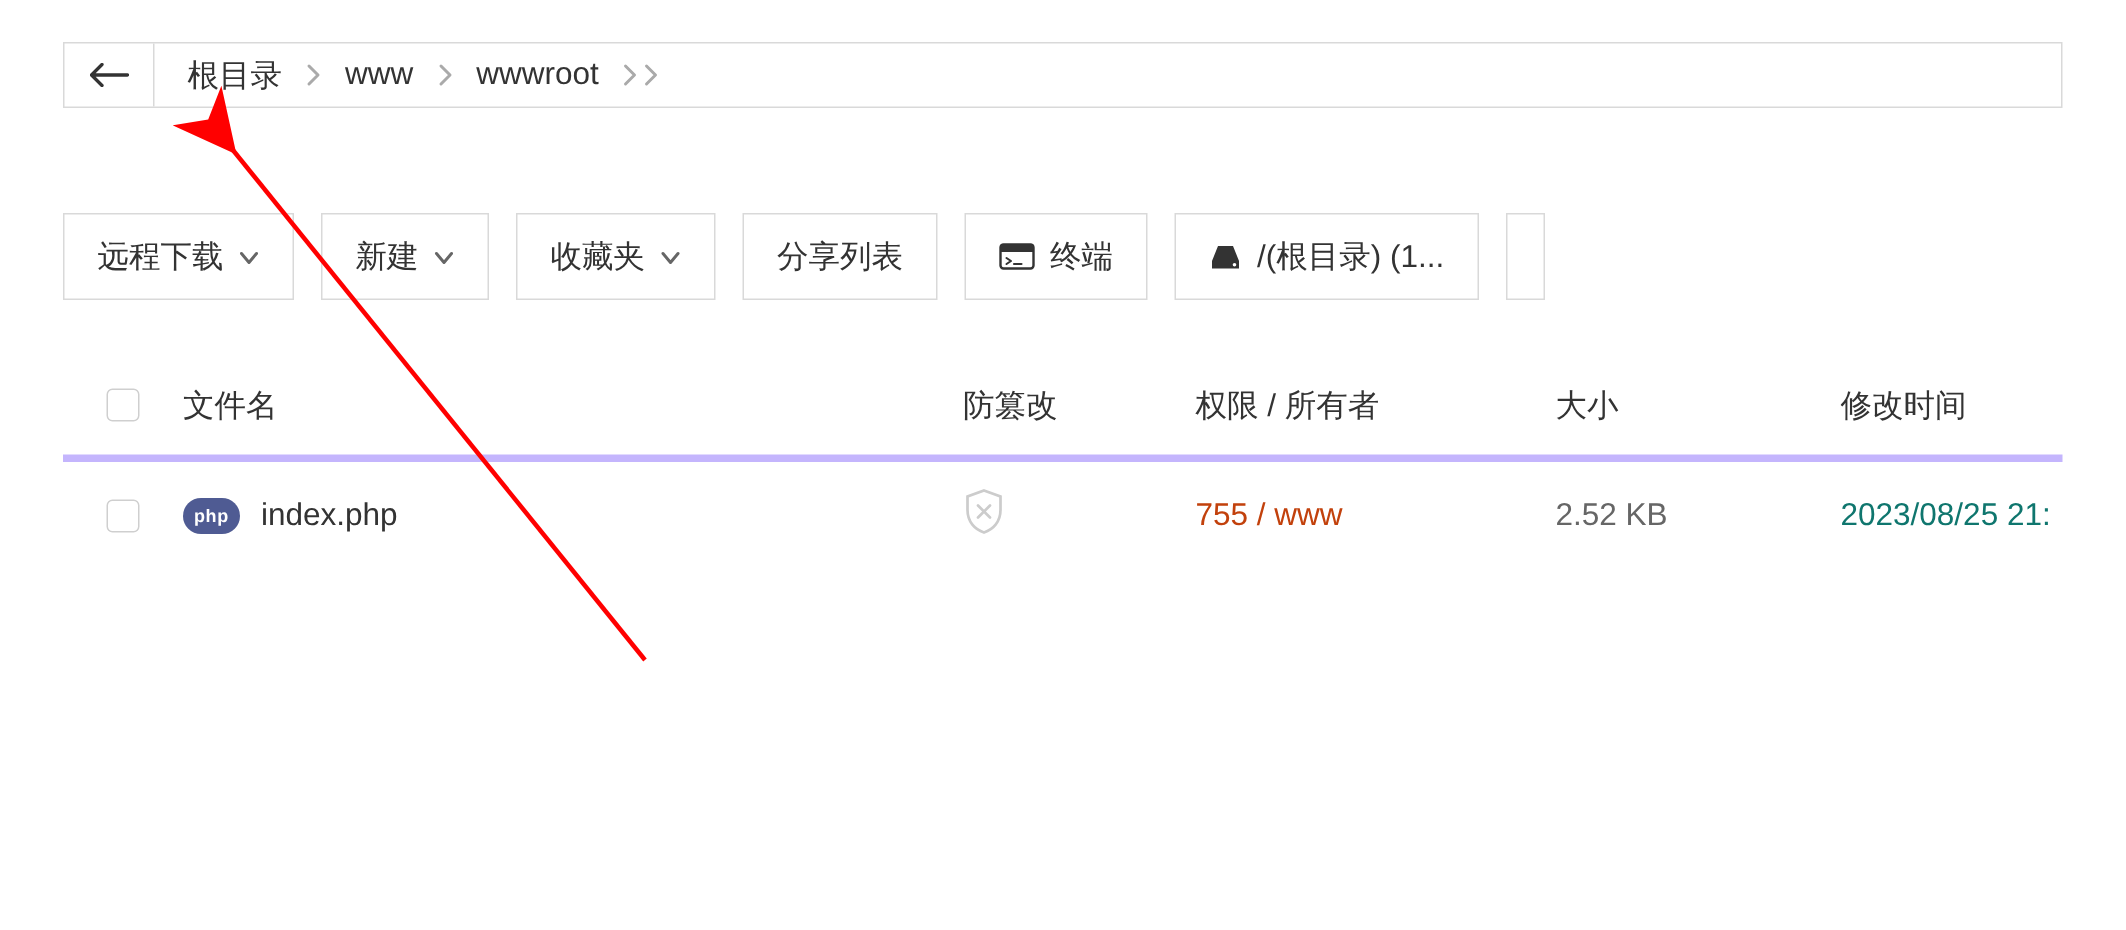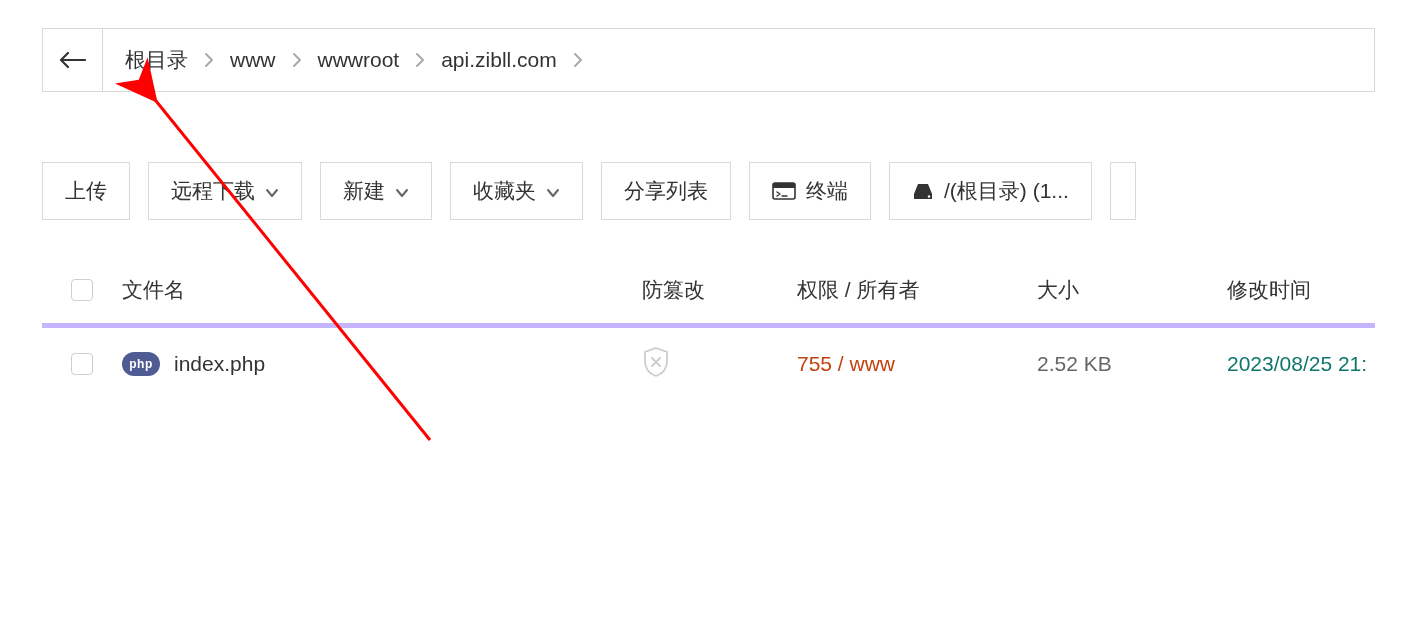--- a/index.html
+++ b/index.html
@@ -12,21 +12,21 @@
       overflow: hidden;
       font-size: 20px;
     }
 
     
     .breadcrumb-bar {
       display: flex;
       align-items: flex-end;
       border: 1px solid #d9d9d9;
       margin: 28px 42px 0 42px;
-      height: 64px;
+      height: 44px;
       background: #fff;
     }
     .back-btn {
       width: 60px;
       height: 100%;
       display: flex;
       align-items: center;
       justify-content: center;
       border-right: 1px solid #d9d9d9;
       cursor: pointer;
@@ -167,33 +167,29 @@
       <svg width="10" height="16" viewBox="0 0 10 16">
           <path d="M2 2 L8 8 L2 14" stroke="#aaa" stroke-width="2" fill="none" stroke-linecap="round" stroke-linejoin="round"></path>
         </svg>
     </span>
     <span class="crumb">wwwroot</span>
     <span class="crumb-sep">
       <svg width="10" height="16" viewBox="0 0 10 16">
           <path d="M2 2 L8 8 L2 14" stroke="#aaa" stroke-width="2" fill="none" stroke-linecap="round" stroke-linejoin="round"></path>
         </svg>
     </span>
-    <span class="crumb">api.zibll.com</span>
     <span class="crumb-sep">
       <svg width="10" height="16" viewBox="0 0 10 16">
           <path d="M2 2 L8 8 L2 14" stroke="#aaa" stroke-width="2" fill="none" stroke-linecap="round" stroke-linejoin="round"></path>
         </svg>
     </span>
   </div>
 </div>
 
 <div class="toolbar">
-  <div class="tool-btn">
-    <span>上传</span>
-  </div>
   <div class="tool-btn">
     <span>远程下载</span>
     <span class="chev-down">
       <svg width="14" height="10" viewBox="0 0 14 10">
           <path d="M2 2 L7 8 L12 2" stroke="#666" stroke-width="2" fill="none" stroke-linecap="round" stroke-linejoin="round"></path>
         </svg>
     </span>
   </div>
   <div class="tool-btn">
     <span>新建</span>

